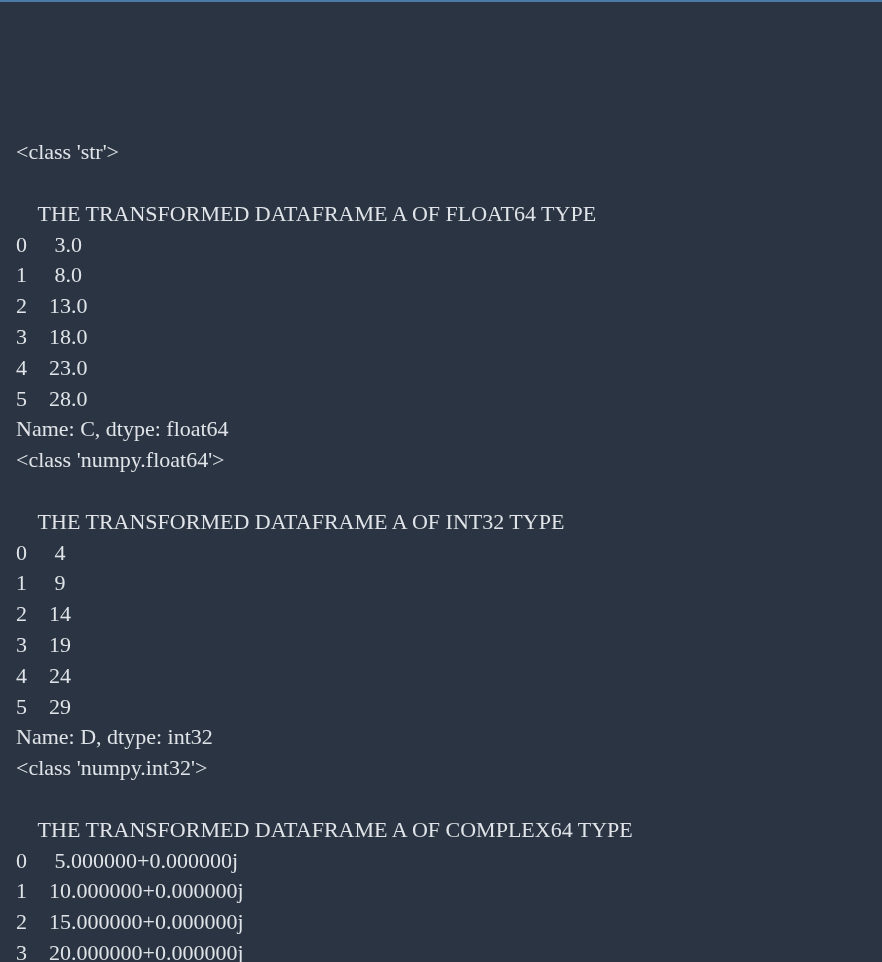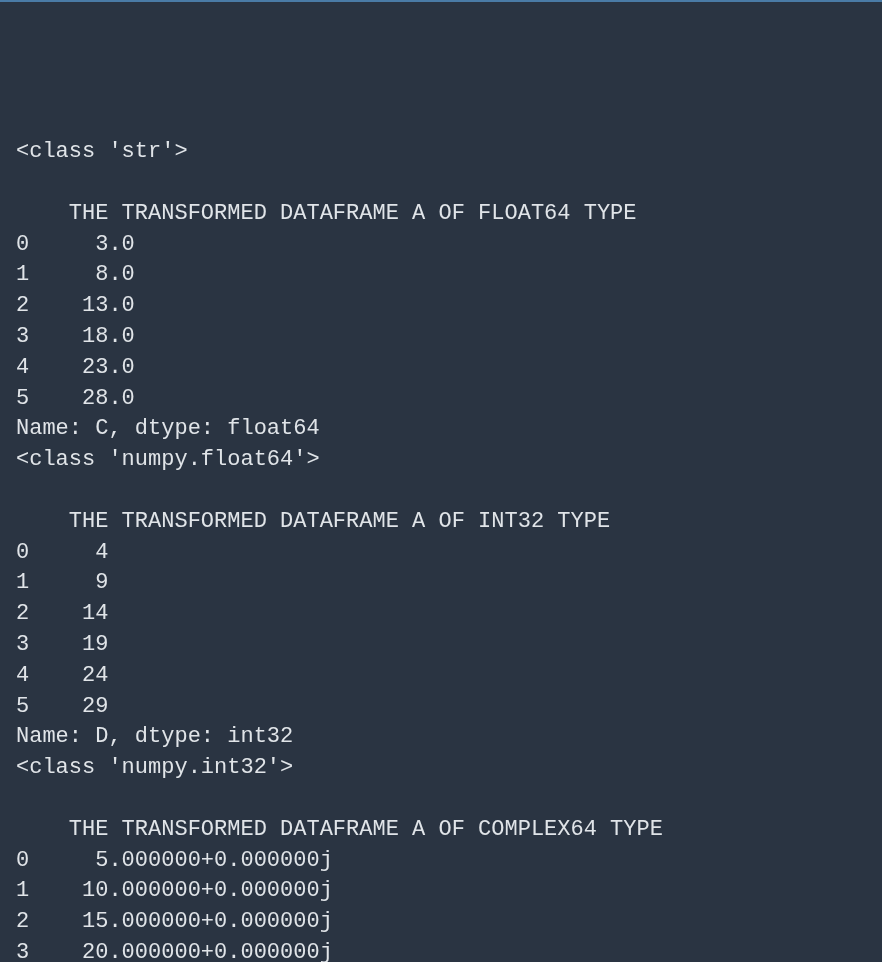--- a/index.html
+++ b/index.html
@@ -1,18 +1,19 @@
 <!DOCTYPE html>
 <html><head>
   <meta charset="utf-8">
   <style>
     * {
       margin: 0;
       padding: 0;
       box-sizing: border-box;
+      font-family: Liberation Serif, serif;
     }
     body {
       background: #2a3442;
       color: #e0e4e8;
       font-family: 'Consolas', 'Monaco', 'Courier New', monospace;
       font-size: 22px;
       line-height: 1.4;
       width: 882px;
       height: 962px;
       padding: 12px 16px;

